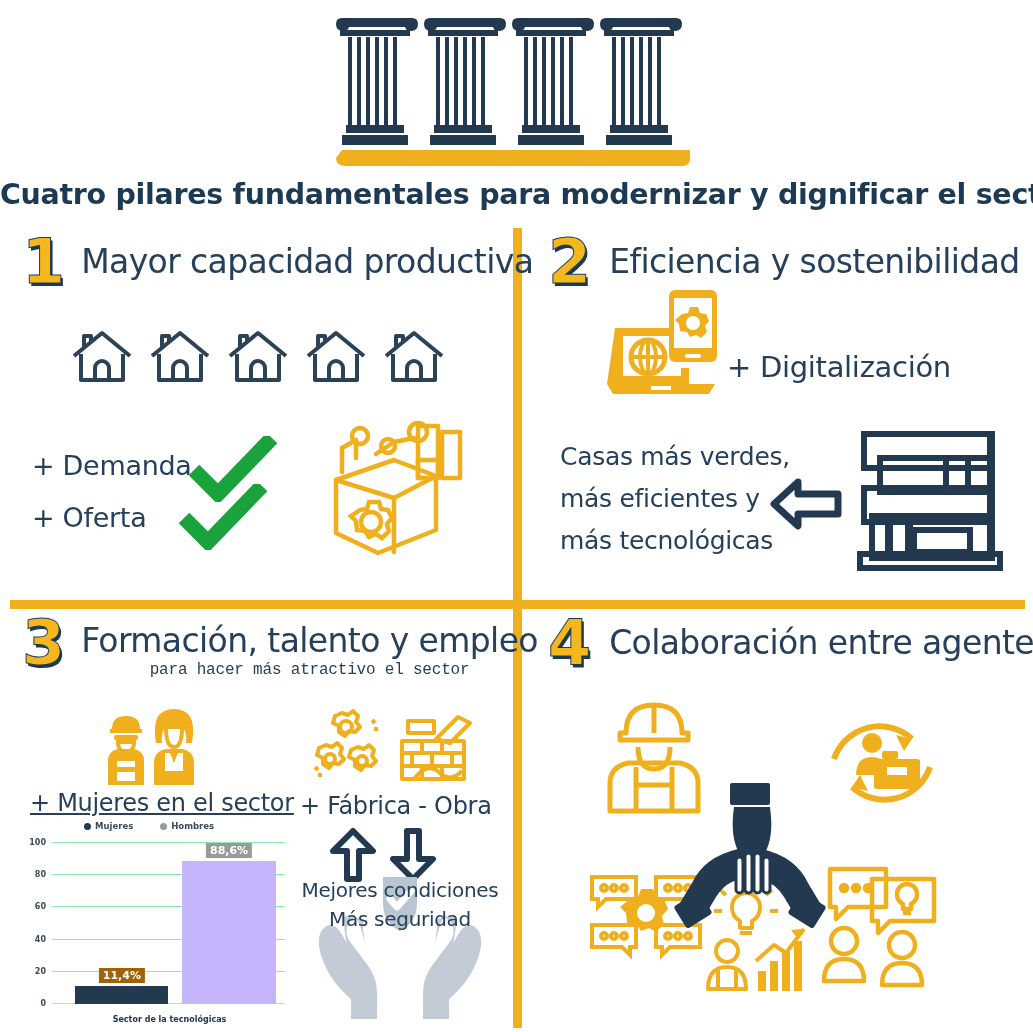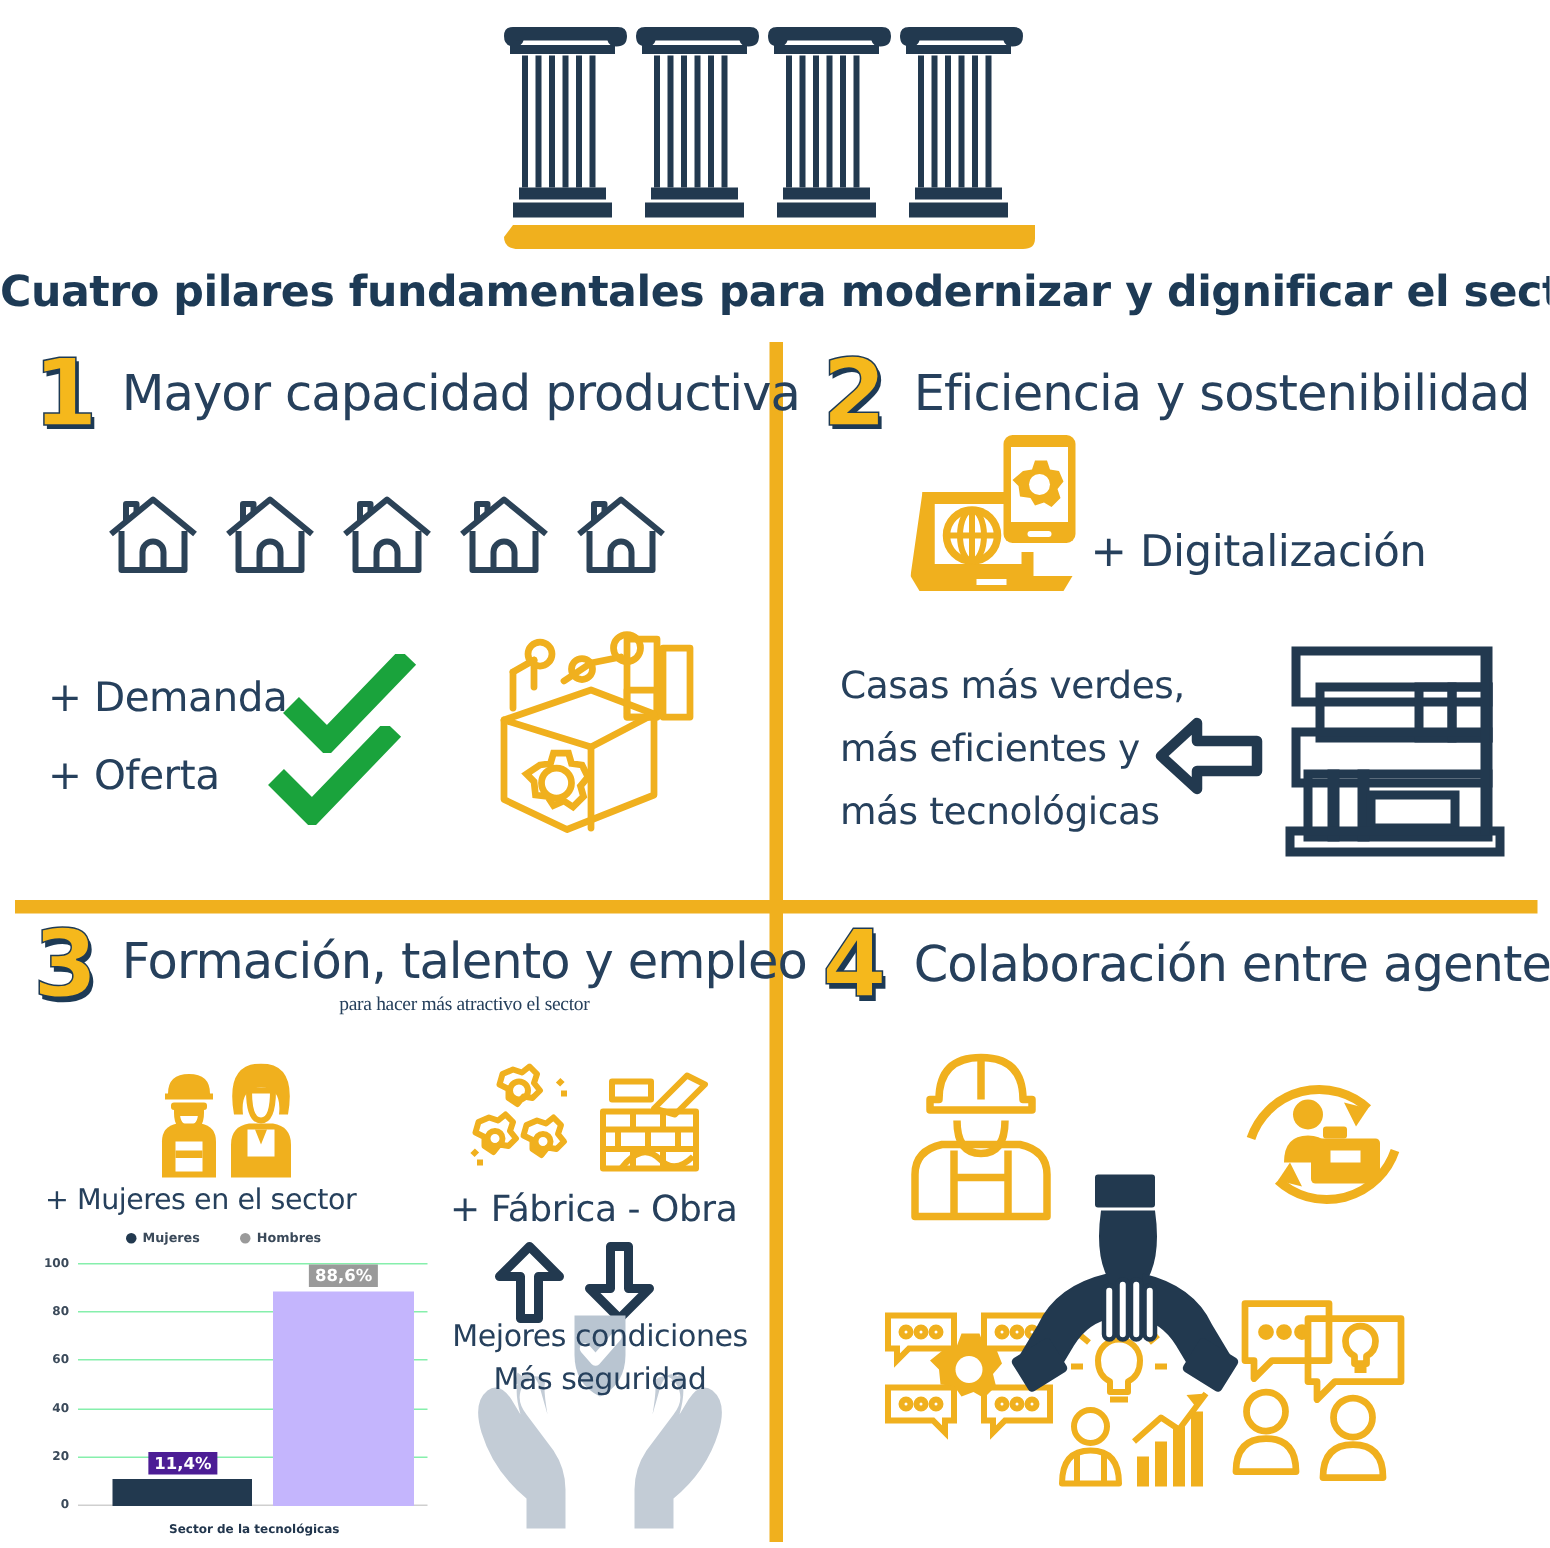--- a/index.html
+++ b/index.html
@@ -58,22 +58,22 @@
   }
   .q-title {
     font-family: "DejaVu Sans", sans-serif;
     font-size: 33px;
     line-height: 40px;
     color: #26405c;
     letter-spacing: -0.6px;
     white-space: nowrap;
   }
   .q-sub {
-    font-family: Liberation Serif, serif;
-    font-size: 13px;
+    font-family: Liberation Mono, monospace;
+    font-size: 16px;
     color: #26405c;
     text-align: center;
     letter-spacing: -0.2px;
   }
 
   .plain {
     font-family: "DejaVu Sans", sans-serif;
     color: #26405c;
     letter-spacing: -0.3px;
   }
@@ -96,21 +96,21 @@
   }
   .q2-lines { position: absolute; left: 14px; top: 208px; }
   .q2-lines div { font-size: 25px; line-height: 42px; white-space: nowrap; margin-left: 24px; }
   .q2-arrow { position: absolute; left: 246px; top: 248px; }
   .q2-building { position: absolute; left: 330px; top: 198px; }
 
   
   .q3-women-icon { position: absolute; left: 104px; top: 100px; }
   .q3-women-label {
     position: absolute; left: 30px; top: 180px;
-    font-size: 19px; white-space: nowrap;
+    font-size: 24px; white-space: nowrap; text-decoration: underline;
   }
   .q3-chart { position: absolute; left: 22px; top: 212px; width: 265px; height: 205px; }
   .q3-fab-icons { position: absolute; left: 310px; top: 100px; }
   .q3-fab-label {
     position: absolute; left: 300px; top: 183px;
     font-size: 24px; white-space: nowrap;
   }
   .q3-arrows { position: absolute; left: 325px; top: 218px; }
   .q3-hands { position: absolute; left: 305px; top: 262px; }
   .q3-cond {
@@ -433,21 +433,21 @@
               <span class="y-tick">40</span>
             </div>
           <div class="grid-line" style="bottom:20%">
               <span class="y-tick">20</span>
             </div>
           <div class="grid-line" style="bottom:0%;background:#cfcfcf">
               <span class="y-tick">0</span>
             </div>
 
           <div class="bar" style="left:10%;width:40%;height:11.4%;background:#22394f">
-            <span class="bar-label" style="background:#4c1d95">11,4%</span>
+            <span class="bar-label" style="background:#a16207">11,4%</span>
           </div>
           <div class="bar" style="left:56%;width:40%;height:88.6%;background:#c4b5fd">
             <span class="bar-label" style="background:#9a9a9a">88,6%</span>
           </div>
         </div>
 
         <div class="x-label">Sector de la tecnológicas</div>
       </div>
     </div>
 

